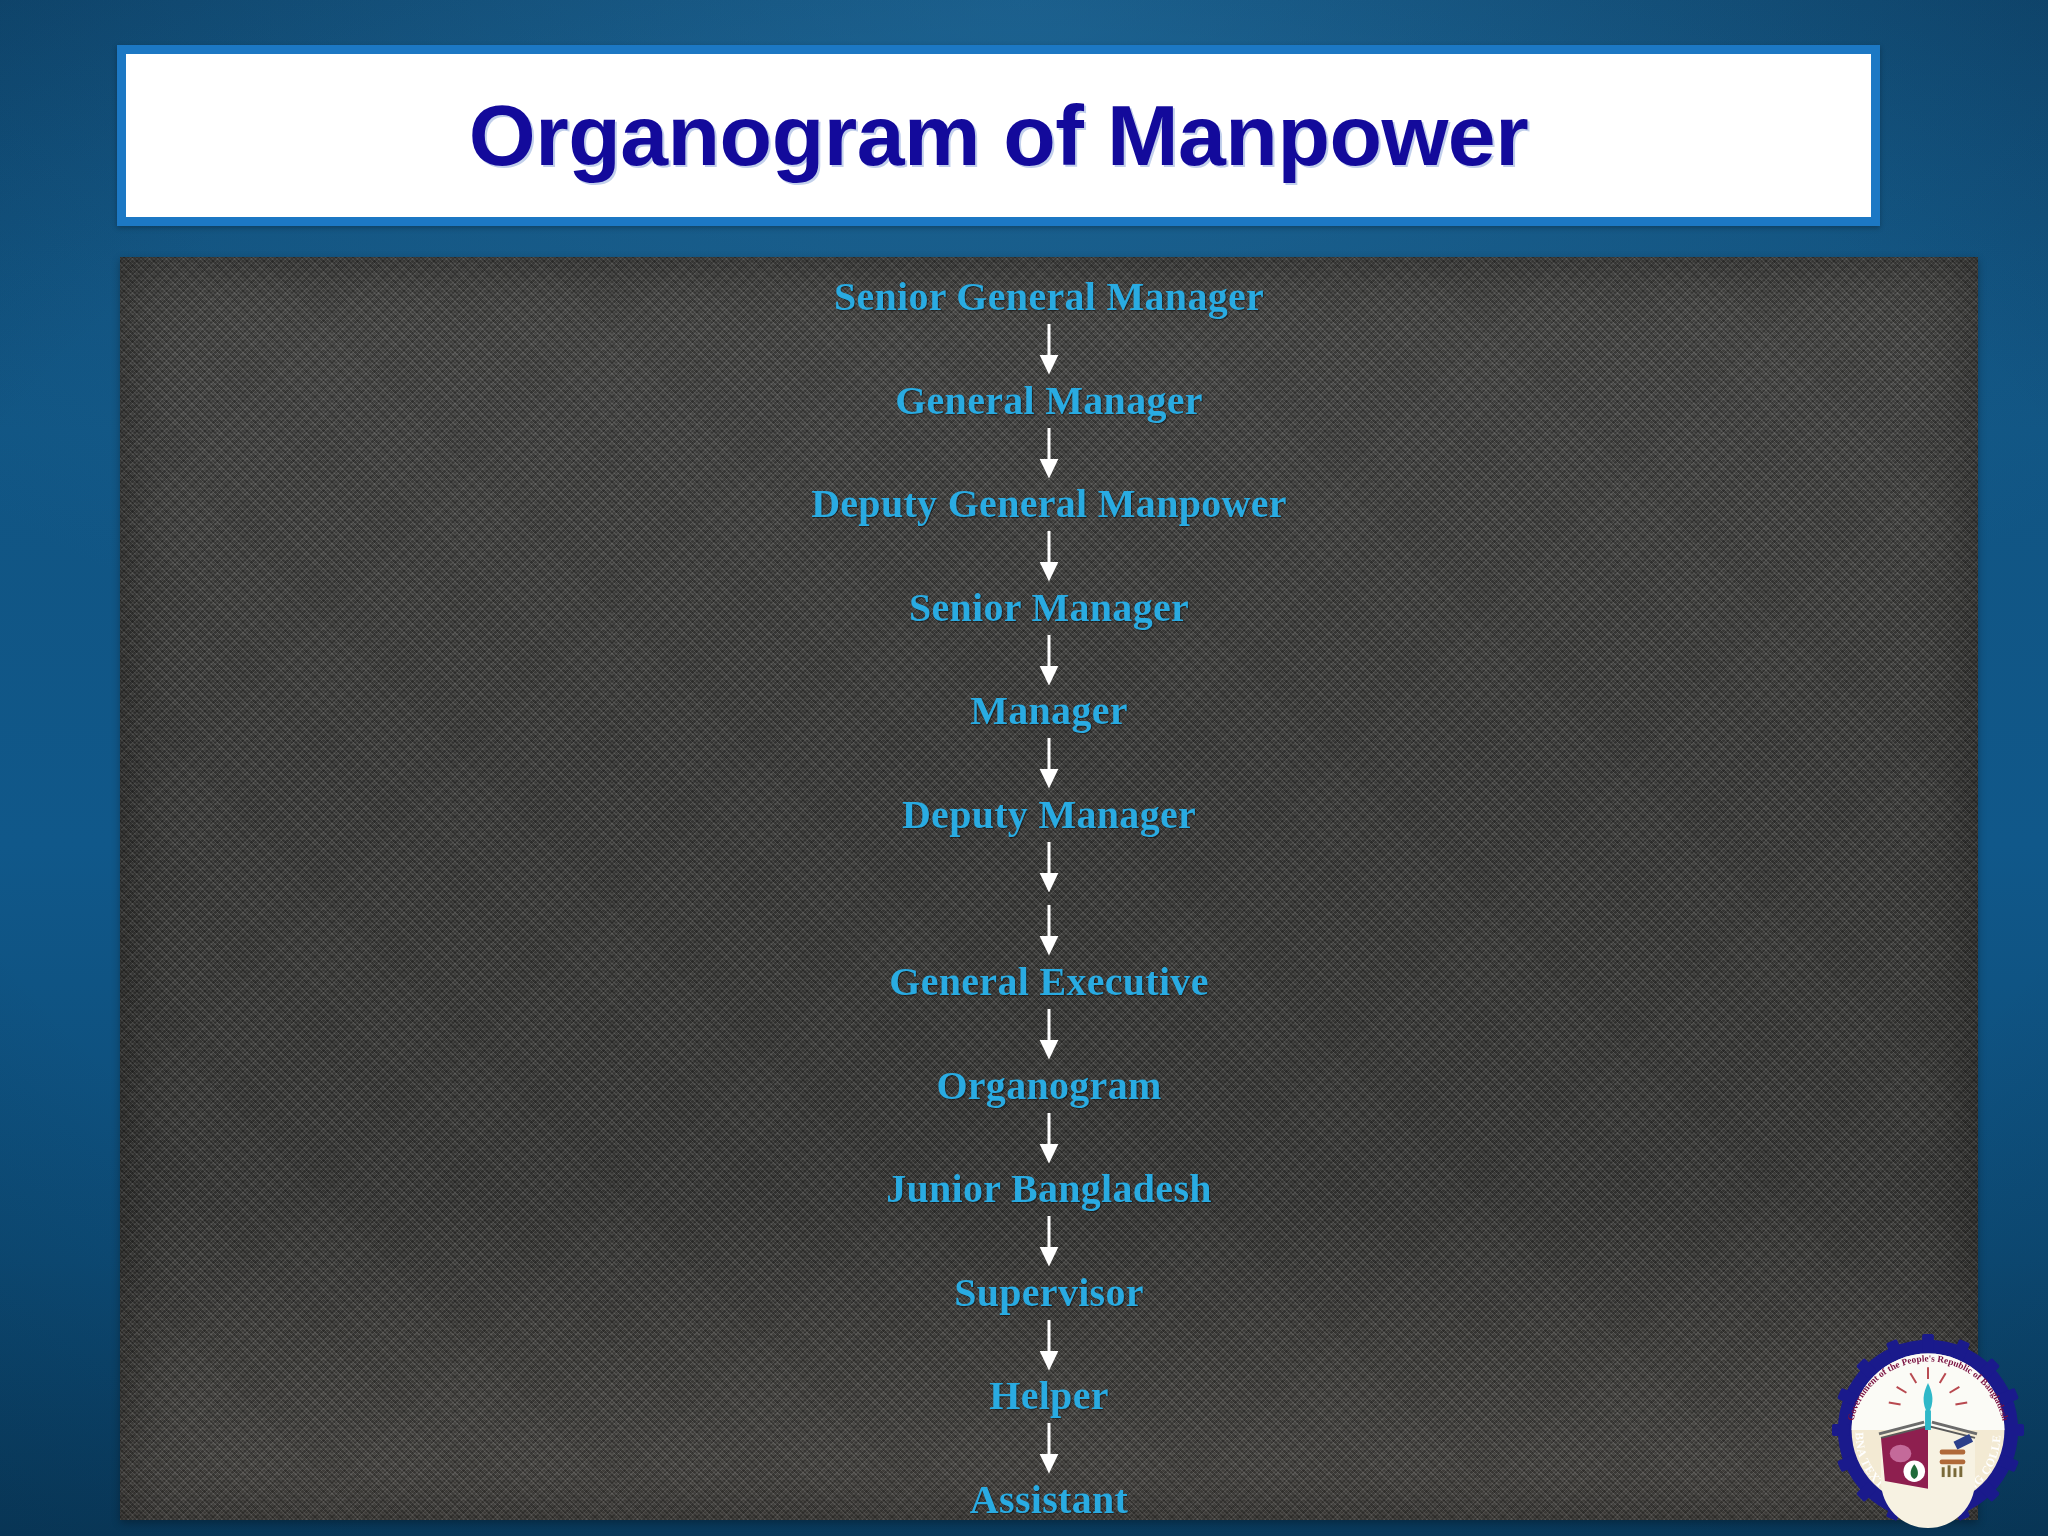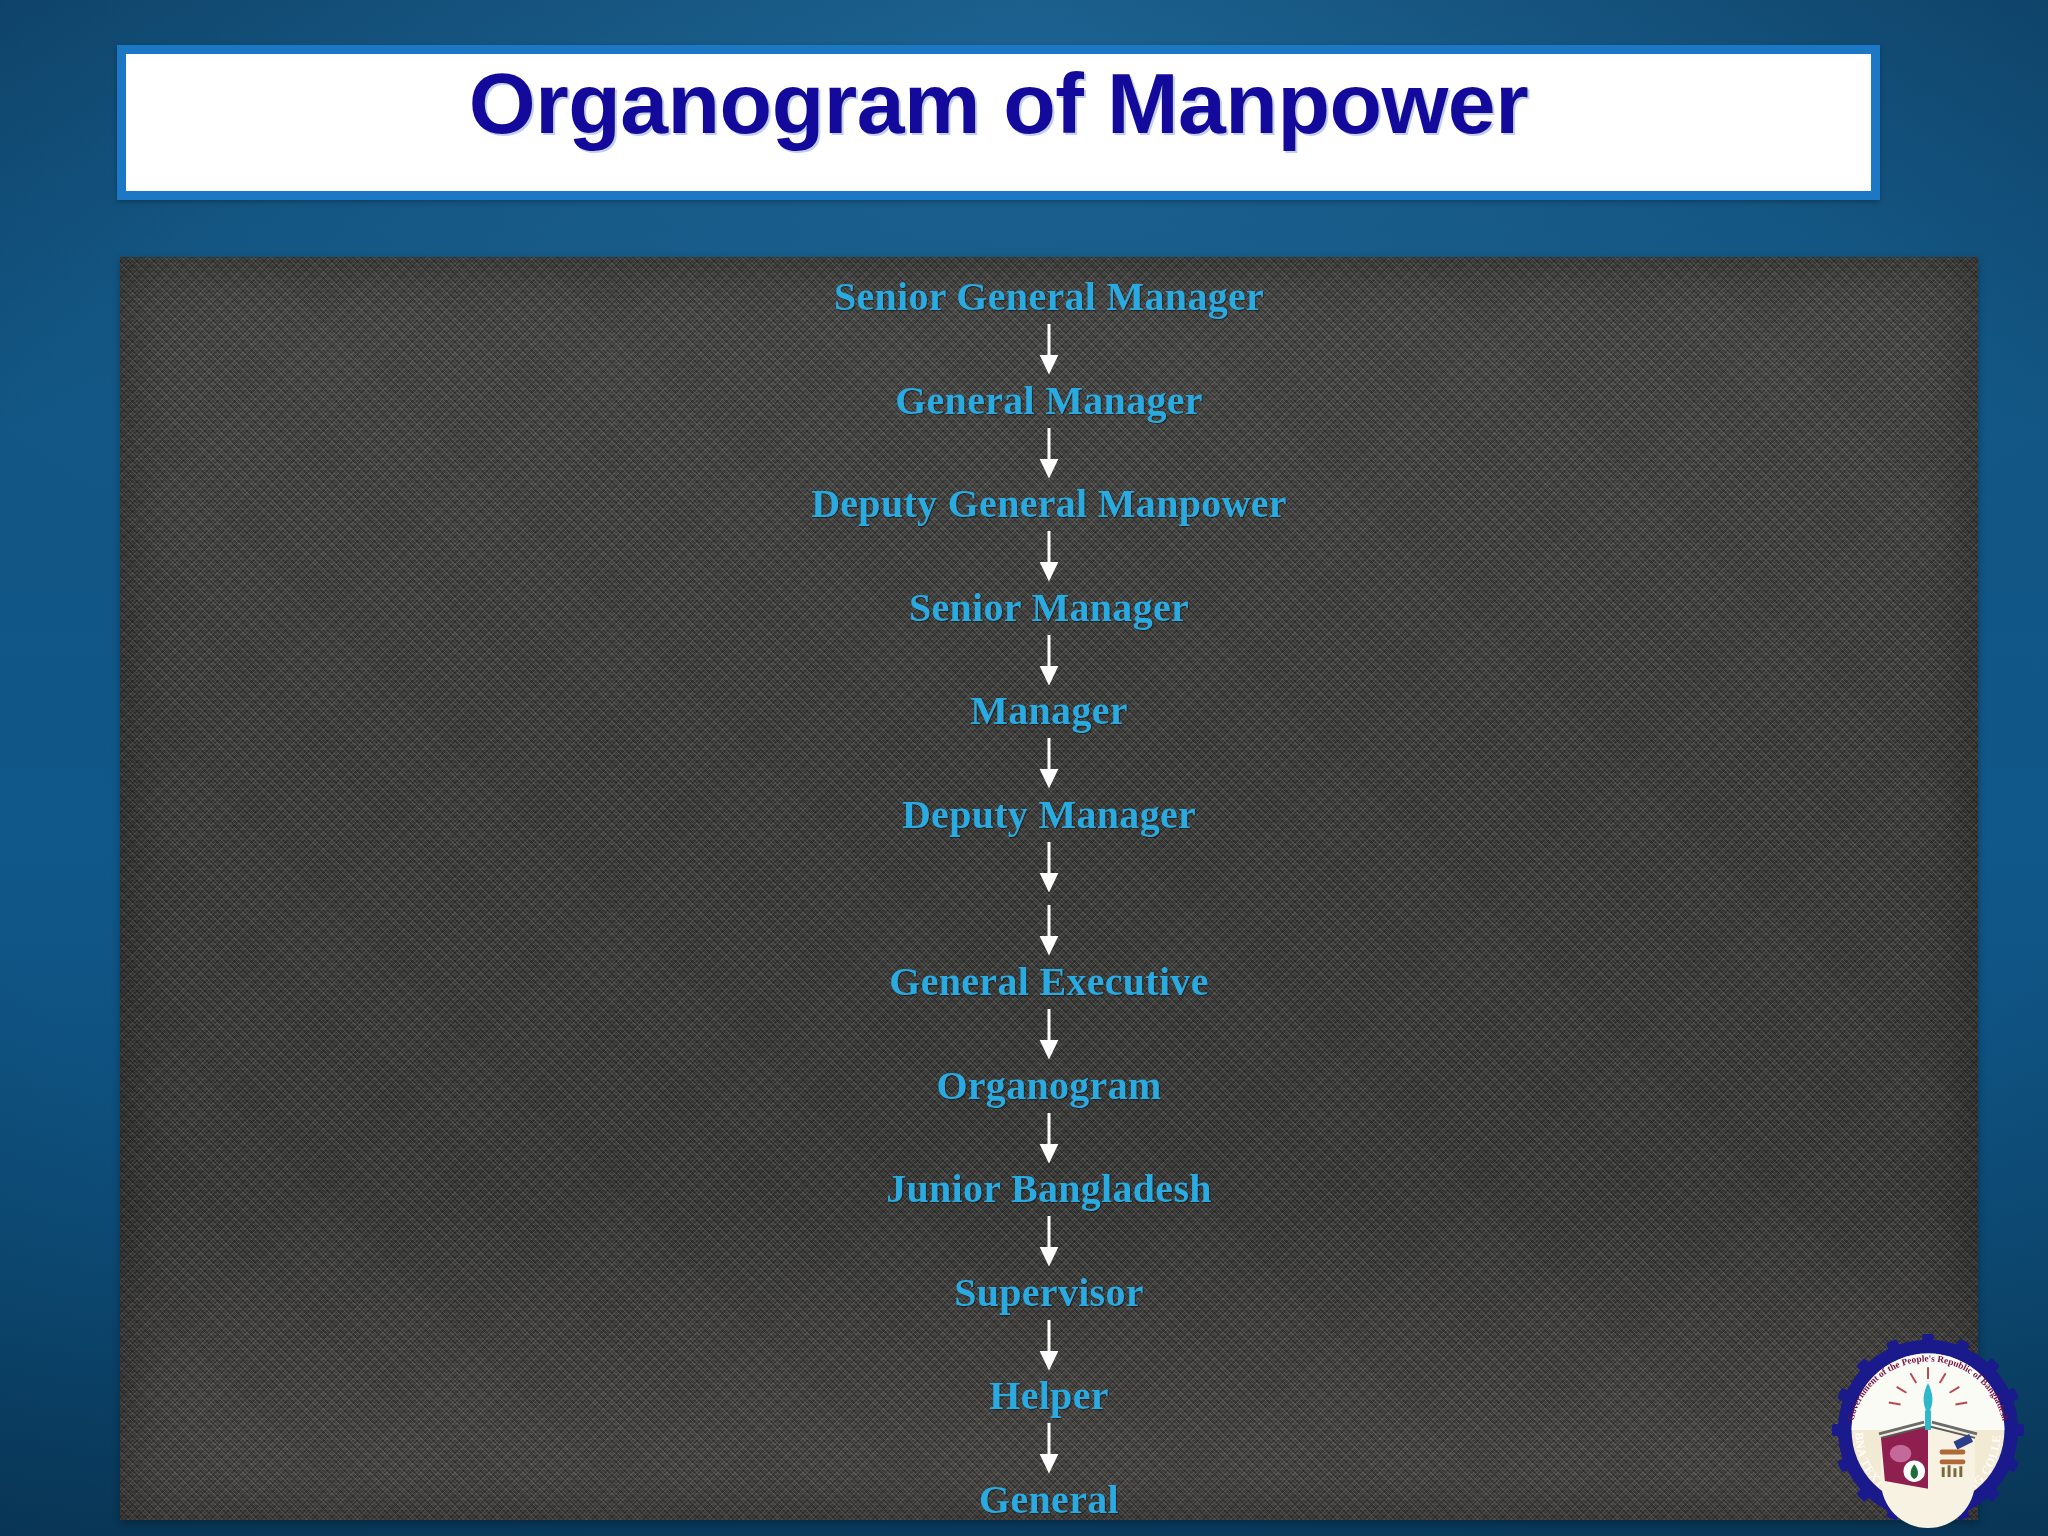--- a/index.html
+++ b/index.html
@@ -26,26 +26,27 @@
     background:
       radial-gradient(ellipse 120% 95% at 50% 45%, rgba(0,0,0,0) 45%, rgba(3,28,48,0.55) 100%);
   }
 
   
   .title-bar {
     position: absolute;
     left: 117px;
     top: 45px;
     width: 1763px;
-    height: 155px;
+    height: 181px;
     background: #ffffff;
     border: 9px solid #1c78c4;
     box-sizing: border-box;
     box-shadow: 0 2px 5px rgba(0,0,0,0.28);
     display: flex;
+    align-items: center;
     justify-content: center;
   }
   .title-text {
     font-family: "Liberation Sans", sans-serif;
     font-weight: bold;
     font-size: 86px;
     letter-spacing: -0.5px;
     color: #130a9b;
     white-space: nowrap;
     text-shadow: 2px 2px 0 rgba(120,150,210,0.45);
@@ -185,21 +186,21 @@
         <div class="org-node">Supervisor</div>
         <svg class="org-arrow" viewBox="0 0 34 54">
           <rect x="15.4" y="0" width="3.2" height="36" fill="#ffffff"></rect>
           <polygon points="7,33 27,33 17,54" fill="#ffffff"></polygon>
         </svg>
         <div class="org-node">Helper</div>
         <svg class="org-arrow" viewBox="0 0 34 54">
           <rect x="15.4" y="0" width="3.2" height="36" fill="#ffffff"></rect>
           <polygon points="7,33 27,33 17,54" fill="#ffffff"></polygon>
         </svg>
-        <div class="org-node">General</div>
+        <div class="org-node">Assistant</div>
       </div>
   </div>
 
   <svg class="logo" viewBox="0 0 200 200">
     <defs>
       <path id="arcTop" d="M 22,108 A 78,78 0 0 1 178,108"></path>
       <path id="arcBottom" d="M 26,104 A 74,74 0 0 0 174,104"></path>
     </defs>
 
     <g fill="#1a1a8c">

